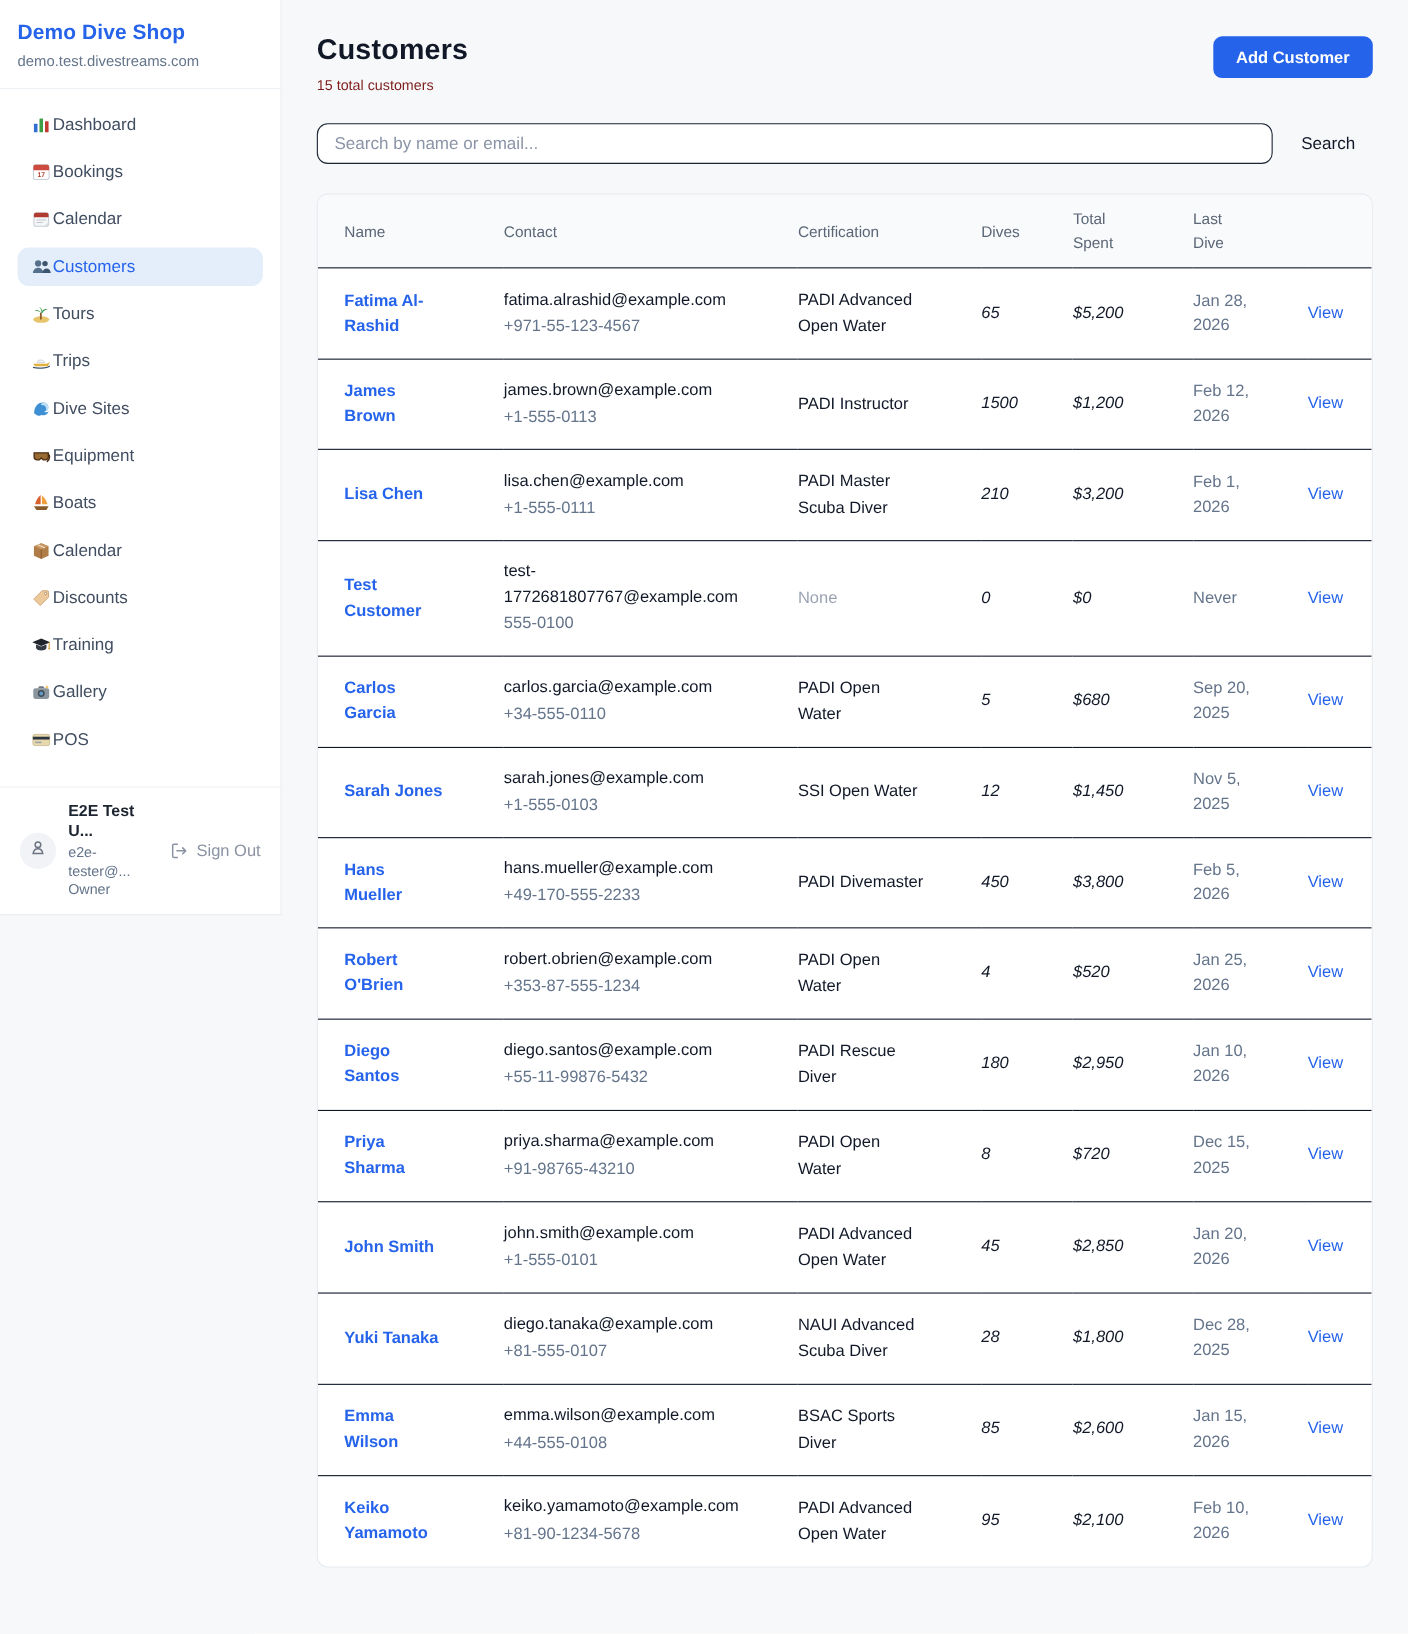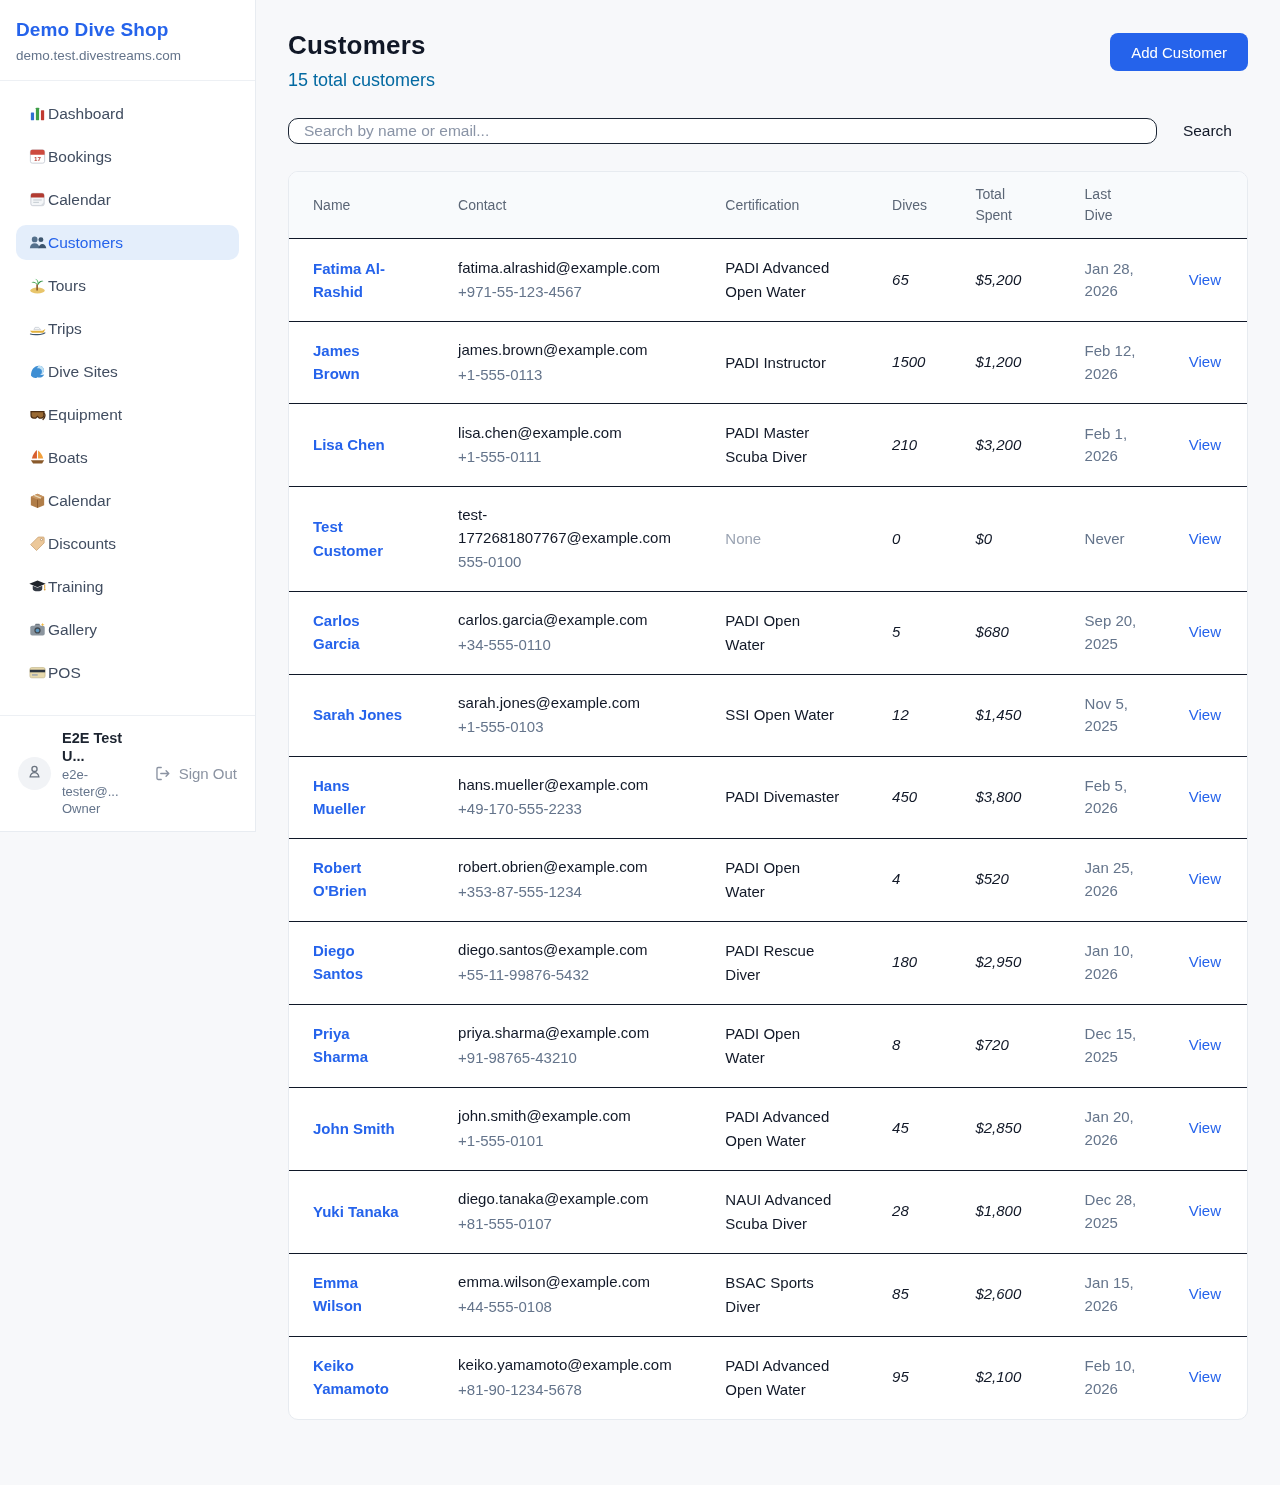--- a/index.html
+++ b/index.html
@@ -53,32 +53,32 @@
     color: #8b93a2; font-size: 15px;
     font-family: "Liberation Sans", "DejaVu Sans", sans-serif;
     flex: none; padding-right: 2px;
   }
   .signout svg { width: 17px; height: 17px; }
 
   
   .main { flex: 1; padding: 30px 32px 24px; min-width: 0; }
   .page-header { display: flex; justify-content: space-between; align-items: flex-start; }
   .page-title { font-size: 26px; font-weight: 700; color: #111827; letter-spacing: .2px; }
-  .page-subtitle { font-size: 18px; color: #0369a1; margin-top: 9px; }
+  .page-subtitle { font-size: 13px; color: #7f1d1d; margin-top: 9px; }
   .add-btn {
     background: #2563eb; color: #ffffff; border: none; cursor: pointer;
     height: 38px; padding: 0 21px; border-radius: 8px;
-    font-size: 15px; font-weight: 400;
+    font-size: 15px; font-weight: 700;
     font-family: "Liberation Sans", "DejaVu Sans", sans-serif;
     margin-top: 3px;
   }
 
   .search-row { display: flex; align-items: center; margin-top: 27px; }
   .search-input {
-    flex: 1; height: 26px;
+    flex: 1; height: 37px;
     border: 1.5px solid #1a2433; border-radius: 10px;
     background: #ffffff; padding: 0 15px;
     font-size: 15.5px; color: #111827; outline: none;
     font-family: "Liberation Sans", "DejaVu Sans", sans-serif;
   }
   .search-input::placeholder { color: #8a94a6; }
   .search-btn {
     background: none; border: none; cursor: pointer;
     color: #111827; font-size: 15.5px; font-weight: 500;
     font-family: "Liberation Sans", "DejaVu Sans", sans-serif;

